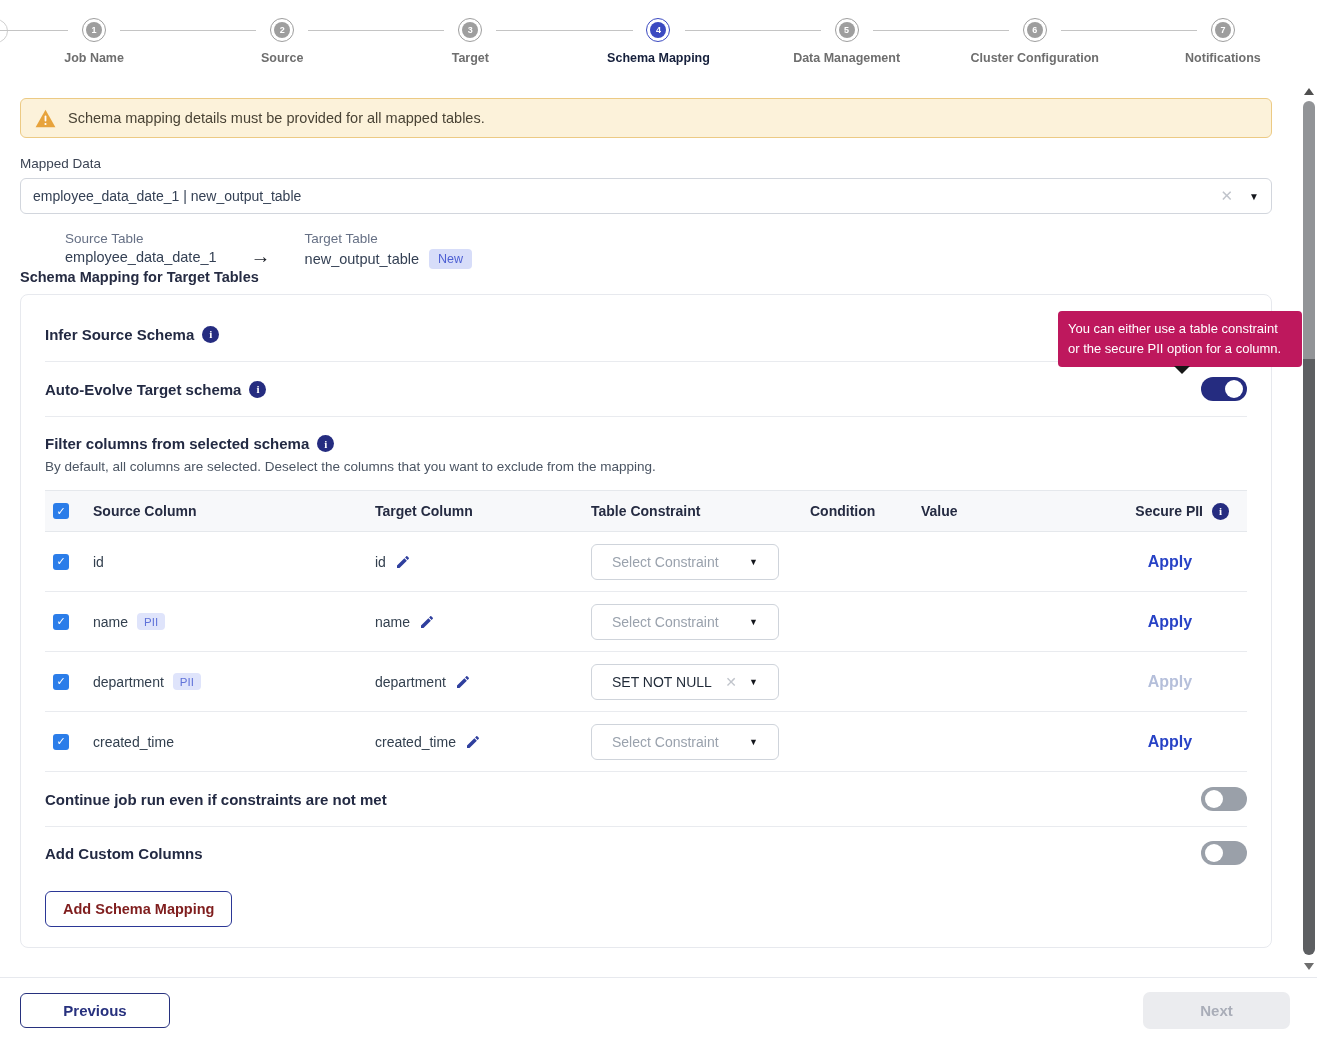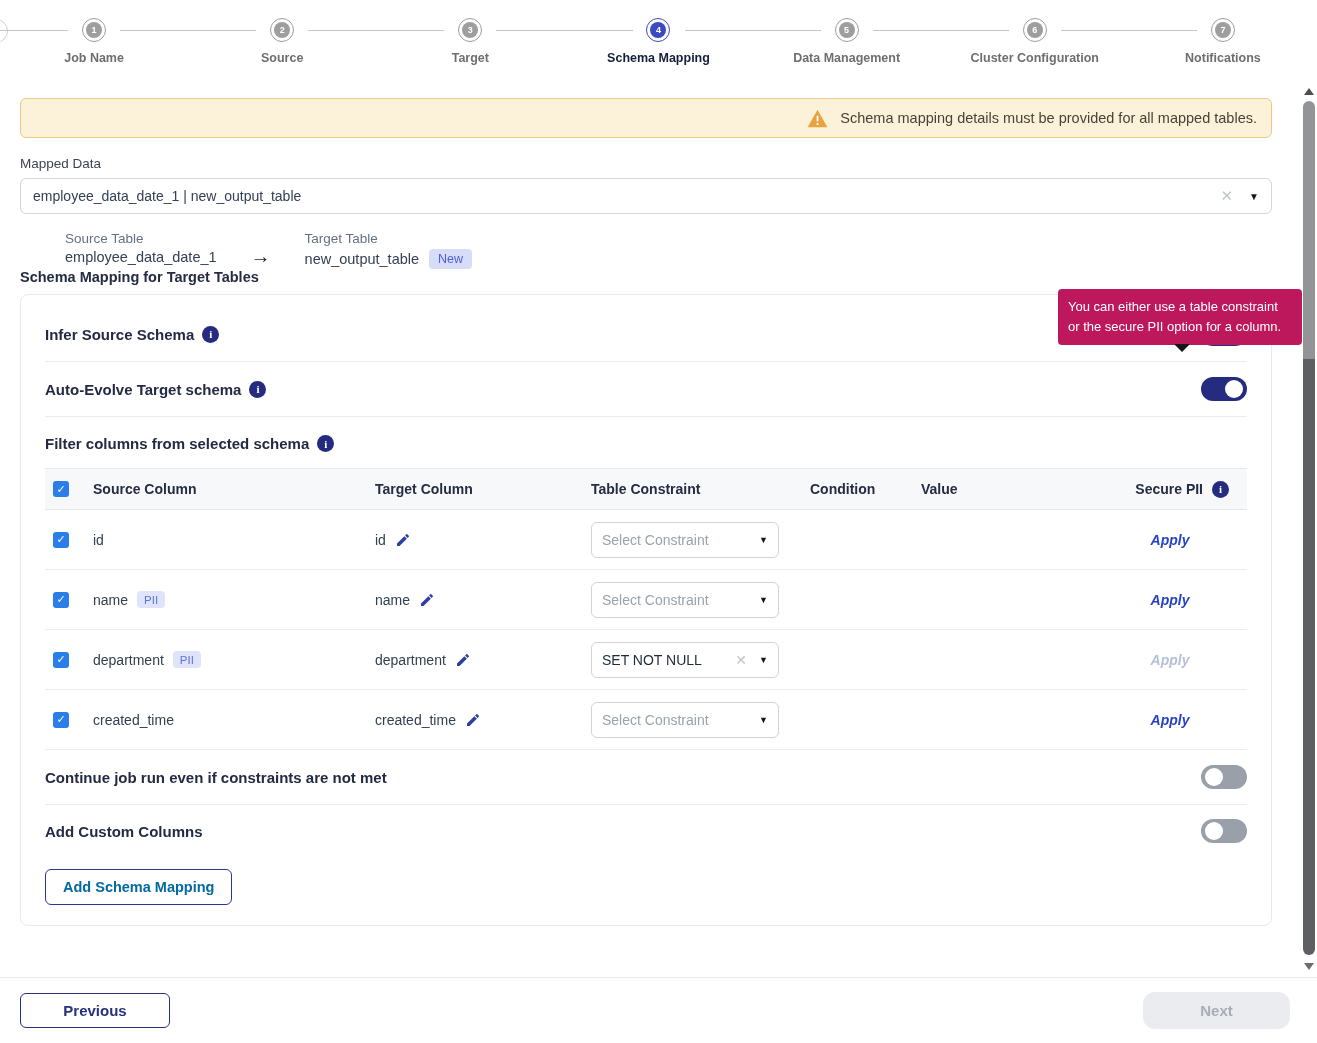--- a/index.html
+++ b/index.html
@@ -15,21 +15,21 @@
   .step-circle { width:24px; height:24px; border:1px solid #9e9e9e; border-radius:50%; background:#fff; display:flex; align-items:center; justify-content:center; z-index:1; }
   .step-circle .num { width:16px; height:16px; border-radius:50%; background:#9e9e9e; color:#fff; font-size:9px; font-weight:700; display:flex; align-items:center; justify-content:center; }
   .step-label { margin-top:9px; font-size:12.5px; font-weight:700; color:#6e6e6e; }
   .step.active .step-circle { border-color:#3b4ac1; }
   .step.active .step-circle .num { background:#3b4ac1; }
   .step.active .step-label { color:#16203c; }
 
   
   .content { width:1252px; margin-left:20px; }
 
-  .warning-banner { margin-top:33px; height:40px; background:#fcf2da; border:1px solid #ecca84; border-radius:6px; display:flex; align-items:center; padding:0 14px; gap:12px;justify-content:flex-end; }
+  .warning-banner { margin-top:33px; height:40px; background:#fcf2da; border:1px solid #ecca84; border-radius:6px; display:flex; align-items:center; padding:0 14px; gap:12px; }
   .warning-banner .wtext { font-size:14.5px; color:#494335; }
 
   .field-label { margin-top:18px; font-size:13.5px; color:#3c4454; }
   .mapped-select { margin-top:7px; height:36px; border:1px solid #d2d6dd; border-radius:6px; display:flex; align-items:center; padding:0 12px; cursor:pointer; }
   .mapped-select .mval { font-size:14px; color:#344054; flex:1; }
   .x-icon { color:#c0c4cb; font-size:15px; margin-right:16px; cursor:pointer; }
   .caret { font-size:10px; color:#14161c; cursor:pointer; }
 
   .flow-row { margin-top:17px; display:flex; align-items:flex-start; gap:34px;margin-left:45px; }
   .flow-label { font-size:13.5px; color:#667085; }
@@ -66,38 +66,38 @@
   .mcell.c-cond, .mcell.h.c-cond { padding-left:17px; }
   .mcell.c-val, .mcell.h.c-val { padding-left:18px; }
   .mcell.c-secure-h { justify-content:flex-end; padding-right:18px; }
   .mcell.c-secure { justify-content:center; padding-left:40px; }
   .mcell.cellt { font-size:14px; color:#33404f; }
 
   .checkbox { width:16px; height:16px; border-radius:3px; background:#2b7de9; color:#fff; font-size:11px; display:inline-flex; align-items:center; justify-content:center; cursor:pointer; }
   .pii-badge { background:#dfe4fb; color:#6072d9; font-size:11.5px; padding:2.5px 7px; border-radius:4px; }
   .edit-icon { width:16px; height:16px; cursor:pointer; flex:0 0 auto; }
 
-  .cselect { width:188px; height:36px; border:1px solid #cfd4db; border-radius:6px; display:flex; align-items:center; padding:0 10px; cursor:pointer; background:#fff;justify-content:space-between; }
+  .cselect { width:188px; height:36px; border:1px solid #cfd4db; border-radius:6px; display:flex; align-items:center; padding:0 20px; cursor:pointer; background:#fff;justify-content:space-between; }
   .cselect .ph { flex:1; font-size:14px; color:#9aa2ad; }
   .cselect .val { flex:1; font-size:14px; color:#1f2937; }
   .cselect .clear-x { color:#c0c4cb; font-size:14px; margin-right:12px; }
   .cselect .caret { font-size:9px; }
 
-  .apply { font-size:14px; font-weight:700; color:#2742c6; cursor:pointer;font-style:italic; }
+  .apply { font-size:16px; font-weight:700; color:#2742c6; cursor:pointer; }
   .apply.disabled { color:#b5bfda; }
 
   .tooltip { position:absolute; left:1013px; top:-179px; width:244px; background:#be185d; color:#fff; border-radius:4px; padding:8px 10px; font-size:13px; line-height:1.55; text-align:left; z-index:5; }
   .tooltip::after { content:""; position:absolute; left:116px; bottom:-7px; border-left:8px solid transparent; border-right:8px solid transparent; border-top:8px solid #161616; }
 
-  .add-mapping-btn { margin-top:12px; height:36px; padding:0 17px; background:#fff; border:1.5px solid #2b3796; border-radius:6px; color:#0369a1; font-size:14.5px; font-weight:700; cursor:pointer; font-family:"Liberation Sans", sans-serif; }
+  .add-mapping-btn { margin-top:12px; height:36px; padding:0 17px; background:#fff; border:1.5px solid #2b3796; border-radius:6px; color:#7f1d1d; font-size:14.5px; font-weight:700; cursor:pointer; font-family:"Liberation Sans", sans-serif; }
 
   
   .footer { position:absolute; left:0; bottom:0; width:1317px; height:66px; background:#fff; border-top:1px solid #e7e9ee; display:flex; align-items:center; justify-content:space-between; padding:0 27px 0 20px; }
   .prev-btn { width:150px; height:35px; background:#fff; border:1.5px solid #27317e; border-radius:6px; color:#27317e; font-size:15px; font-weight:700; cursor:pointer; font-family:"Liberation Sans", sans-serif; }
-  .next-btn { width:147px; height:37px; background:#ebecef; border:none; border-radius:12px; color:#a9adb8; font-size:15px; font-weight:700; cursor:pointer; font-family:"Liberation Sans", sans-serif; }
+  .next-btn { width:147px; height:37px; background:#ebecef; border:none; border-radius:7px; color:#a9adb8; font-size:15px; font-weight:700; cursor:pointer; font-family:"Liberation Sans", sans-serif; }
 
   
   .scrollbar { position:absolute; right:1px; top:88px; width:14px; height:890px; }
   .sb-up { position:absolute; top:0; left:2px; width:0; height:0; border-left:5px solid transparent; border-right:5px solid transparent; border-bottom:7px solid #4f4f4f; cursor:pointer; }
   .sb-light { position:absolute; top:13px; left:1px; width:12px; height:258px; background:#929497; border-radius:6px 6px 0 0; cursor:pointer; }
   .sb-dark { position:absolute; top:271px; left:1px; width:12px; height:596px; background:#5d5f62; border-radius:0 0 6px 6px; cursor:pointer; }
   .sb-down { position:absolute; top:875px; left:2px; width:0; height:0; border-left:5px solid transparent; border-right:5px solid transparent; border-top:7px solid #6e6e6e; cursor:pointer; }
 </style>
 </head>
 <body>
@@ -206,20 +206,21 @@
         <div class="toggle on">
             <div class="knob"></div>
           </div>
       </div>
 
       <div class="filter-block">
         <div class="opt-label">
           <span>Filter columns from selected schema</span>
           <span class="info-icon">i</span>
         </div>
+        <div class="filter-sub">By default, all columns are selected. Deselect the columns that you want to exclude from the mapping.</div>
       </div>
 
       
       <div class="mtable">
 
         <div class="mrow mhead">
           <div class="mcell">
               <span class="checkbox">✓</span>
             </div>
           <div class="mcell h">Source Column</div>

